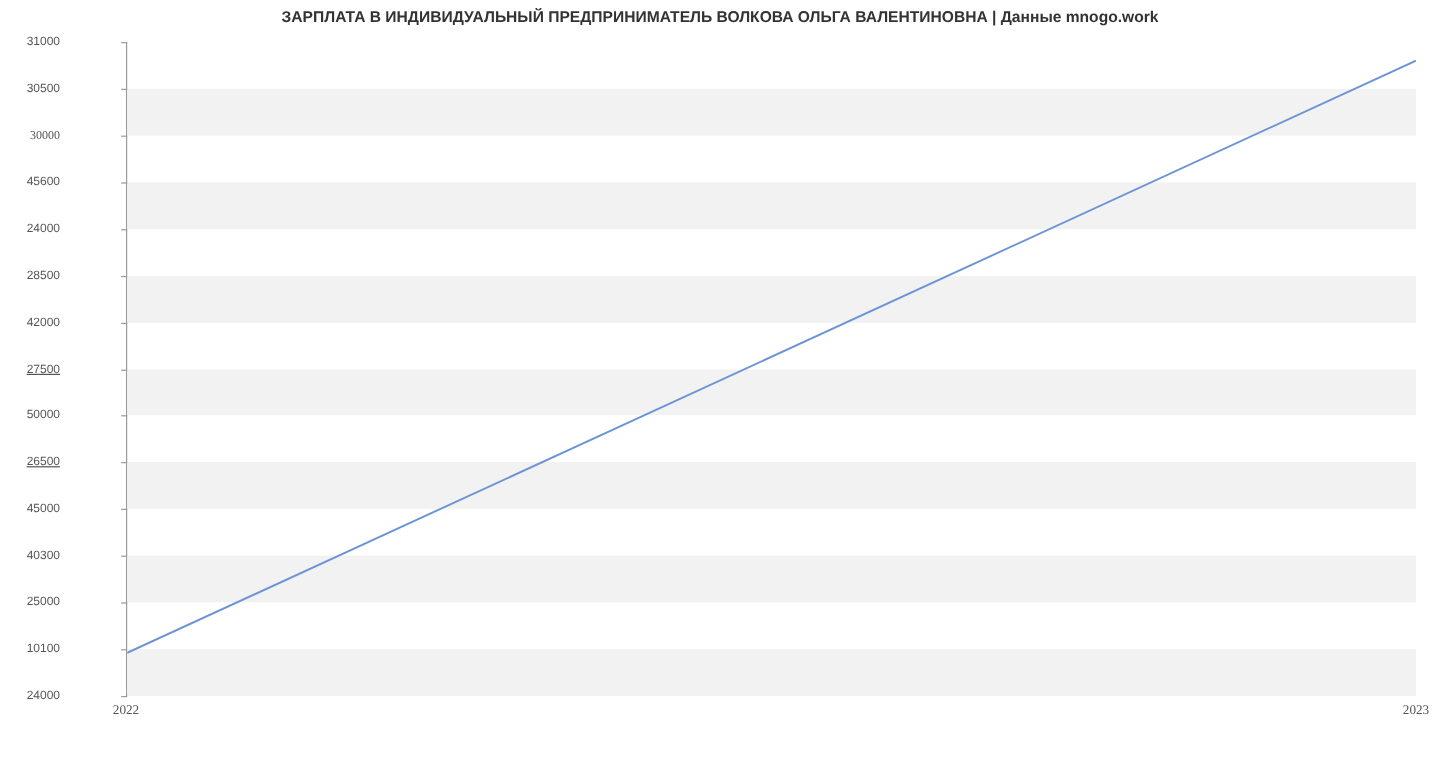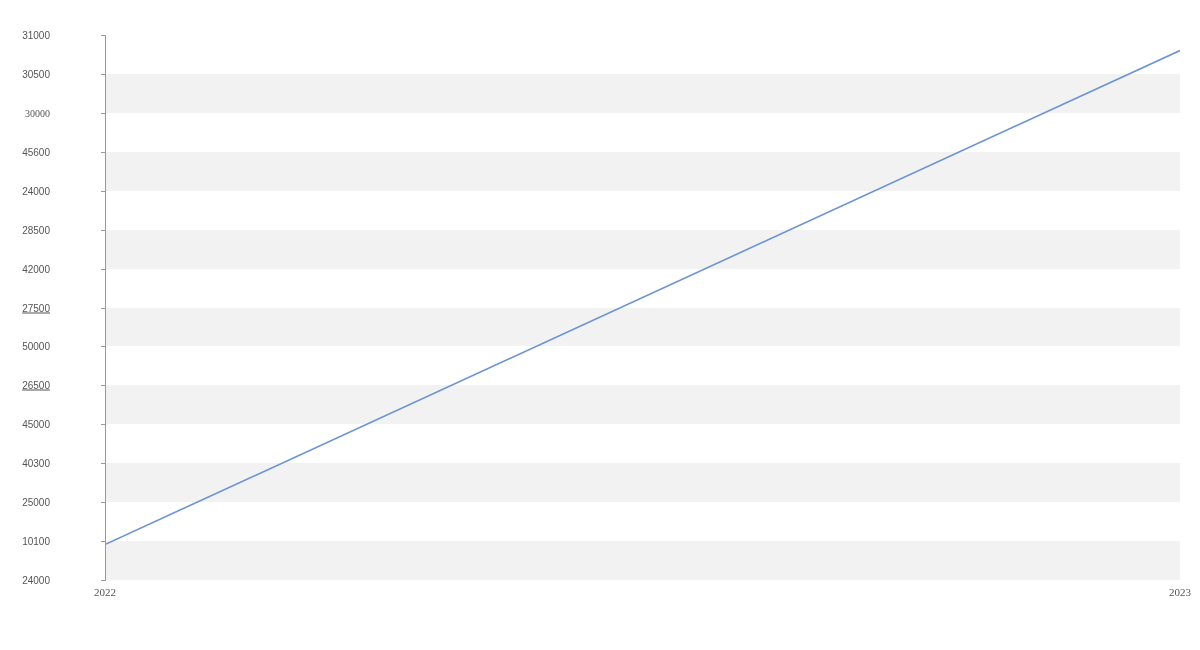--- a/index.html
+++ b/index.html
@@ -71,20 +71,21 @@
     left: 0;
     top: 0;
     width: 100%;
     height: 100%;
   }
 </style>
 </head>
 <body>
 
 <div class="chart-wrap">
+  <div class="title">ЗАРПЛАТА В ИНДИВИДУАЛЬНЫЙ ПРЕДПРИНИМАТЕЛЬ ВОЛКОВА ОЛЬГА ВАЛЕНТИНОВНА | Данные mnogo.work</div>
   <div class="plot" id="plot">
       <div class="band" style="top: 38.9286px; height: 38.9286px;"></div>
       <div class="band" style="top: 116.786px; height: 38.9286px;"></div>
       <div class="band" style="top: 194.643px; height: 38.9286px;"></div>
       <div class="band" style="top: 272.5px; height: 38.9286px;"></div>
       <div class="band" style="top: 350.357px; height: 38.9286px;"></div>
       <div class="band" style="top: 428.214px; height: 38.9286px;"></div>
       <div class="band" style="top: 506.071px; height: 38.9286px;"></div>
     <svg class="line-svg" id="line-svg" preserveAspectRatio="none" viewBox="0 0 1075 545">
         <polyline points="0,509.9642857142857 1075,15.571428571428555" fill="none" stroke="#6b93d6" stroke-width="1.6" vector-effect="non-scaling-stroke"></polyline>

